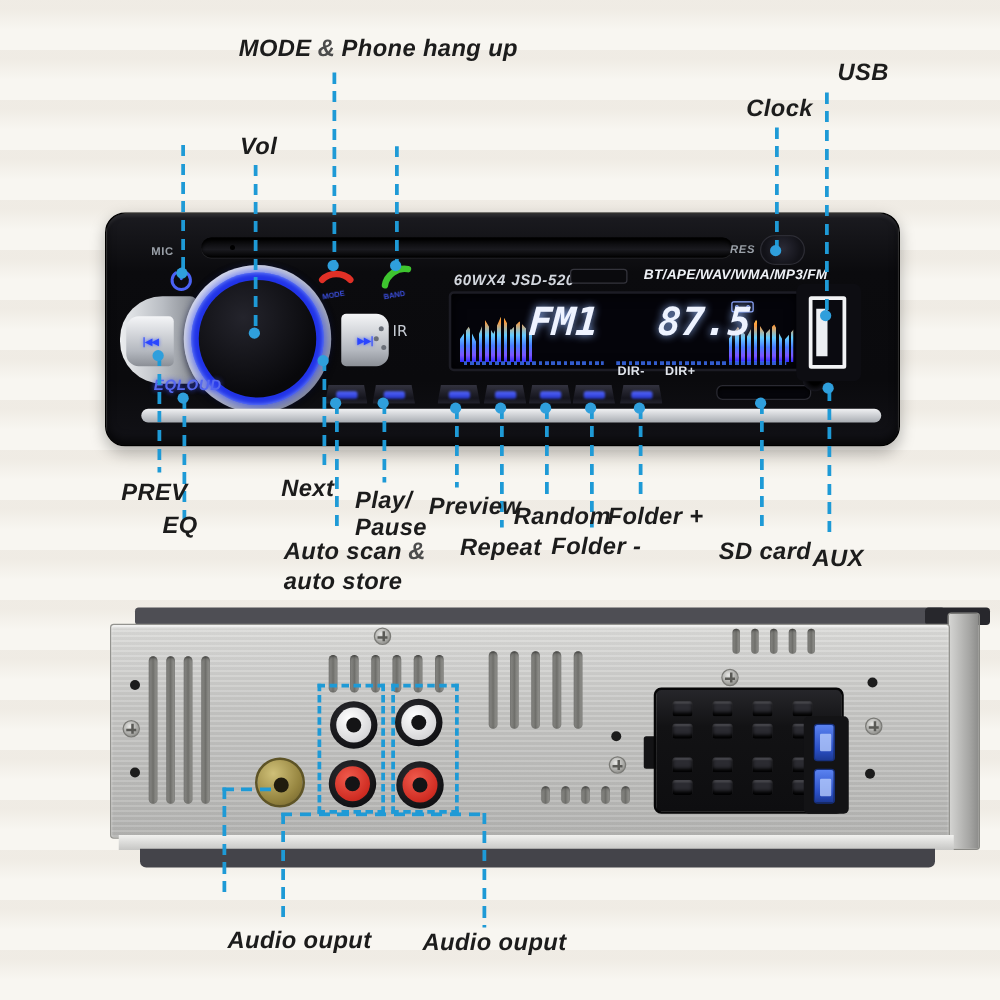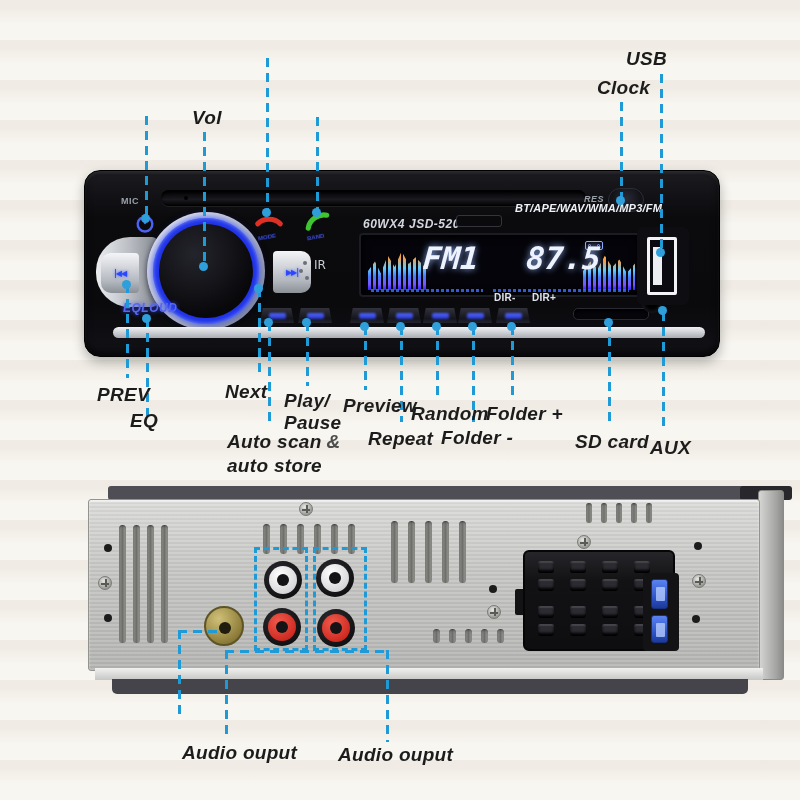--- a/index.html
+++ b/index.html
@@ -44,21 +44,21 @@
     display:flex;align-items:center;justify-content:center;
     font-family:"DejaVu Sans",sans-serif;font-size:8px;font-weight:700;color:#2b46ff;
     text-shadow:0 0 3px #4a64ff;letter-spacing:-1px;}
   .eqloud{position:absolute;left:38px;top:131px;font:italic 700 12px/1 "Liberation Sans",sans-serif;
     color:#5668f0;text-shadow:0 0 4px #3a4cf0;letter-spacing:.5px;}
   .microtxt{position:absolute;font:700 6px/1 "Liberation Sans",sans-serif;color:#3b4ede;
     filter:blur(.4px);transform:rotate(-10deg);}
   .irtxt{position:absolute;left:229px;top:88px;font:400 12px/1 "DejaVu Sans",sans-serif;color:#c7ccd4;}
   .irdot{position:absolute;width:4px;height:4px;border-radius:50%;background:#6a6f78;}
   .dispmeta{position:absolute;font:italic 700 12px/1 "Liberation Sans",sans-serif;color:#d3d7de;letter-spacing:.5px;}
-  .fmt{position:absolute;left:430px;top:32px;font:italic 700 11px/1 "Liberation Sans",sans-serif;color:#eef1f6;letter-spacing:.2px;text-align:right;}
+  .fmt{position:absolute;left:430px;top:44px;font:italic 700 11px/1 "Liberation Sans",sans-serif;color:#eef1f6;letter-spacing:.2px;text-align:right;}
   .minislot{position:absolute;left:371px;top:44px;width:46px;height:12px;border-radius:3px;
     background:#0a0a0d;border:1px solid #34343c;}
   .lcd{position:absolute;left:274px;top:62px;width:282px;height:64px;border-radius:4px;
     background:#04040a;border:2px solid #1c1c24;box-shadow:inset 0 0 10px #000;}
   .lcdtxt{position:absolute;left:62px;top:8px;width:178px;display:flex;justify-content:space-between;
     font:italic 700 31px/1 "DejaVu Sans Mono",monospace;color:#eef3ff;
     text-shadow:0 0 7px rgba(150,185,255,.9);transform:skewX(-4deg);}
   .spec{position:absolute;
     -webkit-mask-image:repeating-linear-gradient(90deg,#000 0 3px,transparent 3px 5px);
     mask-image:repeating-linear-gradient(90deg,#000 0 3px,transparent 3px 5px);
@@ -361,23 +361,24 @@
   <div class="dot" style="left:658px;top:306px;"></div>
 
   <div class="dashbox" style="left:254px;top:547px;width:54px;height:104px;"></div>
   <div class="dashbox" style="left:313px;top:547px;width:54px;height:104px;"></div>
   <div class="hline" style="left:178px;top:630px;width:40px;"></div>
   <div class="vline" style="left:178px;top:630px;height:90px;"></div>
   <div class="hline" style="left:225px;top:650px;width:164px;"></div>
   <div class="vline" style="left:225px;top:650px;height:90px;"></div>
   <div class="vline" style="left:386px;top:650px;height:92px;"></div>
 
+  <div class="lbl" style="left:191px;top:29px;"><span>MODE</span><span class="amp">&amp;</span><span>Phone hang up</span></div>
   <div class="lbl" style="left:192px;top:107px;">Vol</div>
   <div class="lbl" style="left:597px;top:77px;">Clock</div>
-  <div class="lbl" style="left:626px;top:48px;">USB</div>
+  <div class="lbl" style="left:670px;top:48px;">USB</div>
 
   <div class="lbl" style="left:97px;top:384px;">PREV</div>
   <div class="lbl" style="left:130px;top:410px;">EQ</div>
   <div class="lbl" style="left:225px;top:381px;">Next</div>
   <div class="lbl" style="left:284px;top:390px;line-height:22px;"><span>Play/</span><br><span>Pause</span></div>
   <div class="lbl" style="left:227px;top:430px;line-height:24px;"><span>Auto scan</span><span class="amp">&amp;</span><br><span>auto store</span></div>
   <div class="lbl" style="left:343px;top:395px;">Preview</div>
   <div class="lbl" style="left:368px;top:428px;">Repeat</div>
   <div class="lbl" style="left:411px;top:403px;">Random</div>
   <div class="lbl" style="left:441px;top:427px;">Folder -</div>

